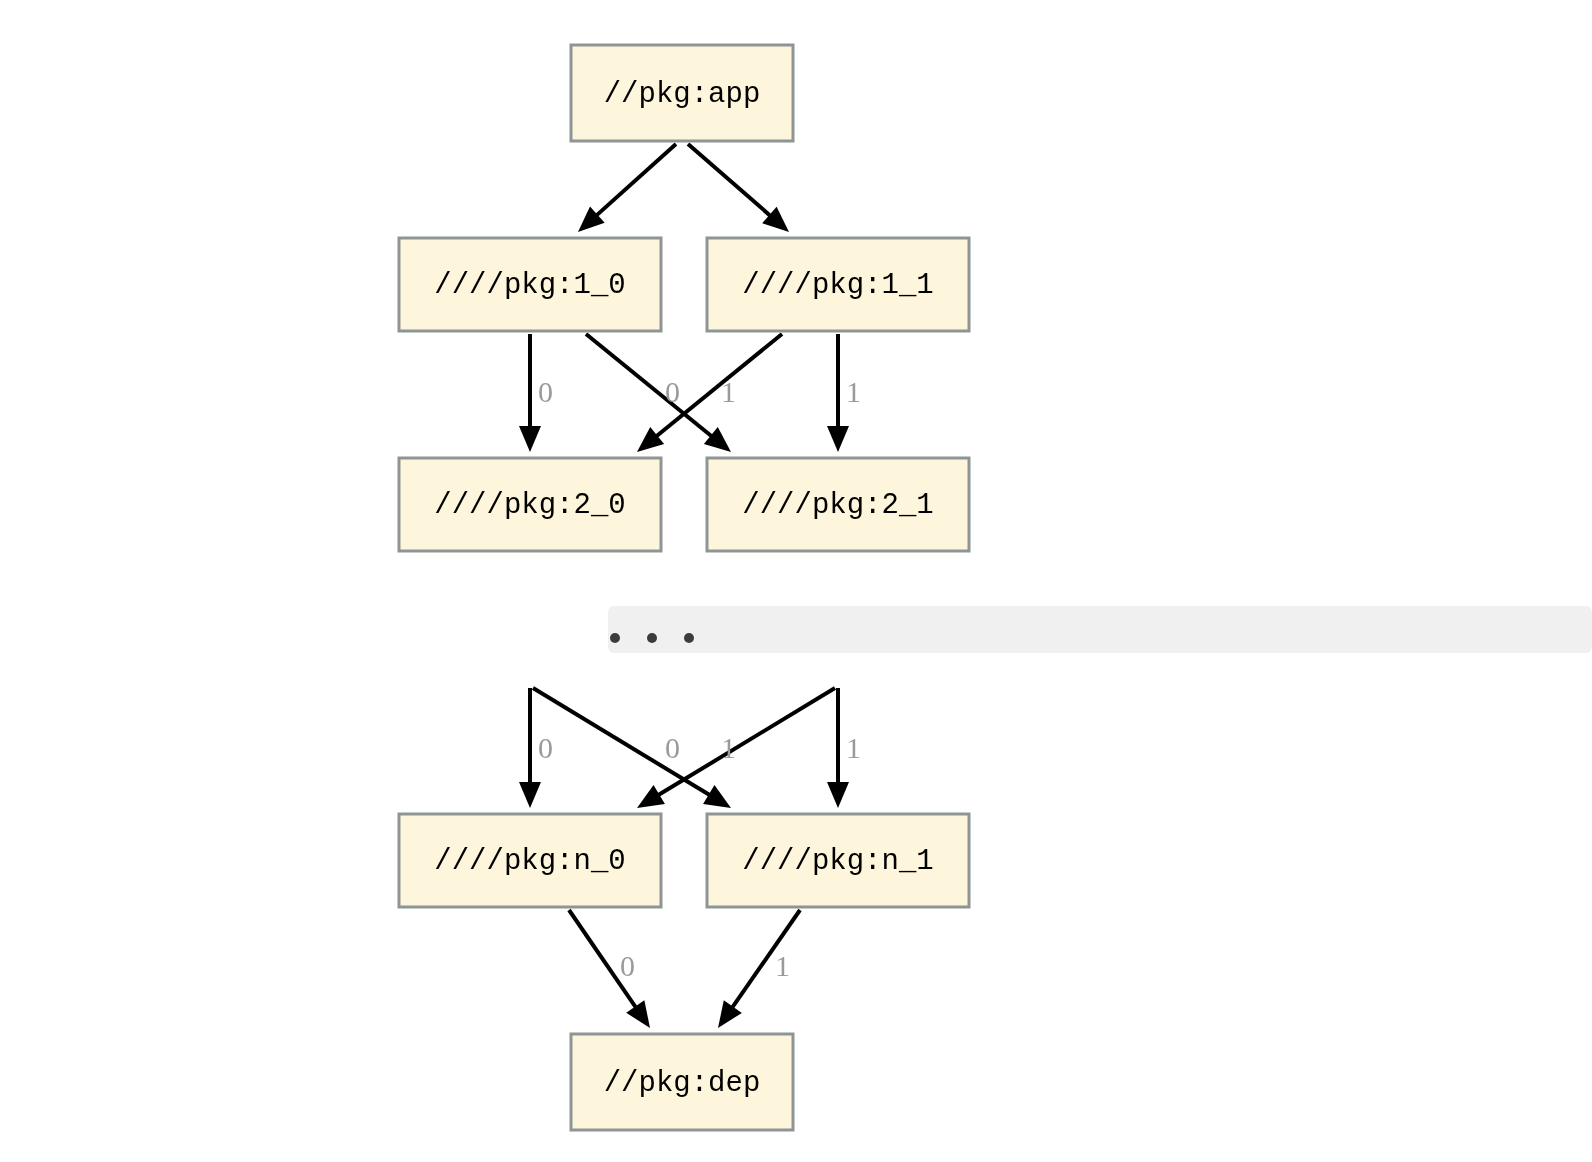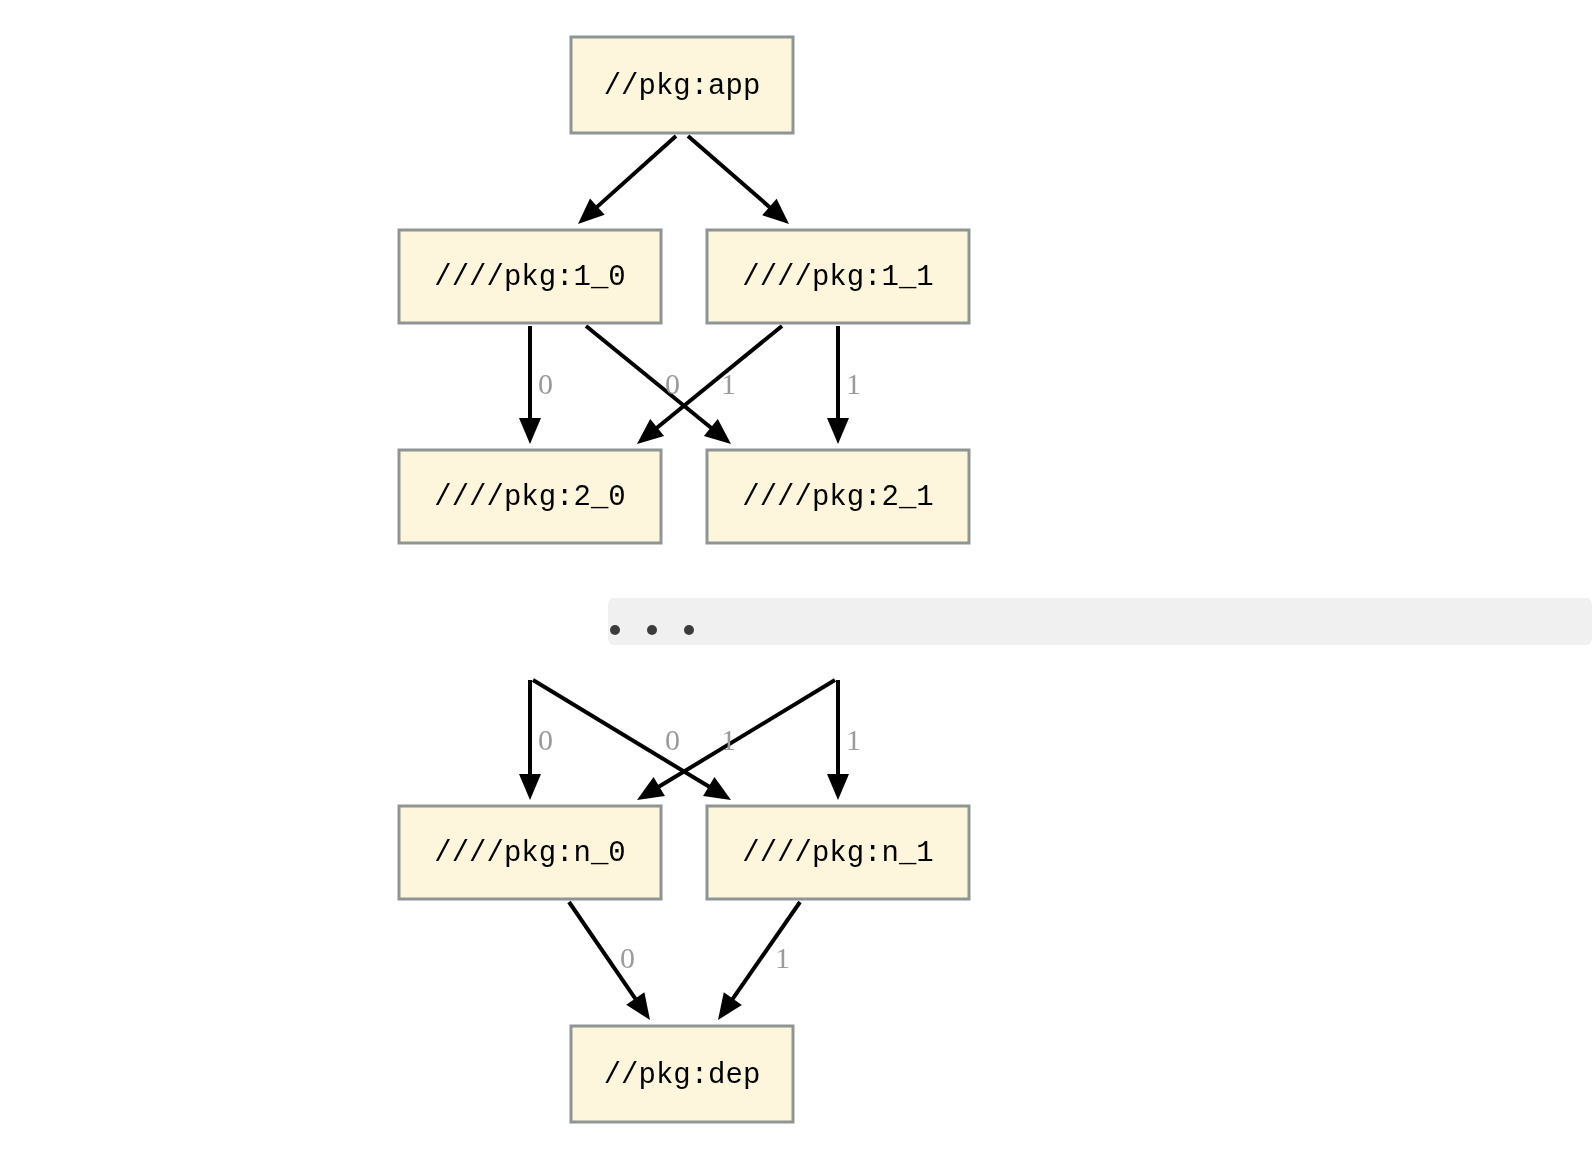--- a/index.html
+++ b/index.html
@@ -10,21 +10,21 @@
   }
   body {
     width: 1592px;
     height: 1162px;
     position: relative;
     overflow: hidden;
     font-family: "Liberation Mono", "DejaVu Sans Mono", monospace;
   }
   #graph-root {
     position: absolute;
-    top: 0; left: 0;
+    top: 8px; left: 0;
     width: 1592px;
     height: 960px;
   }
   svg#graph-canvas {
     display: block;
     width: 1592px;
     height: 1162px;
   }
   .node-box {
     fill: #fdf6dc;

